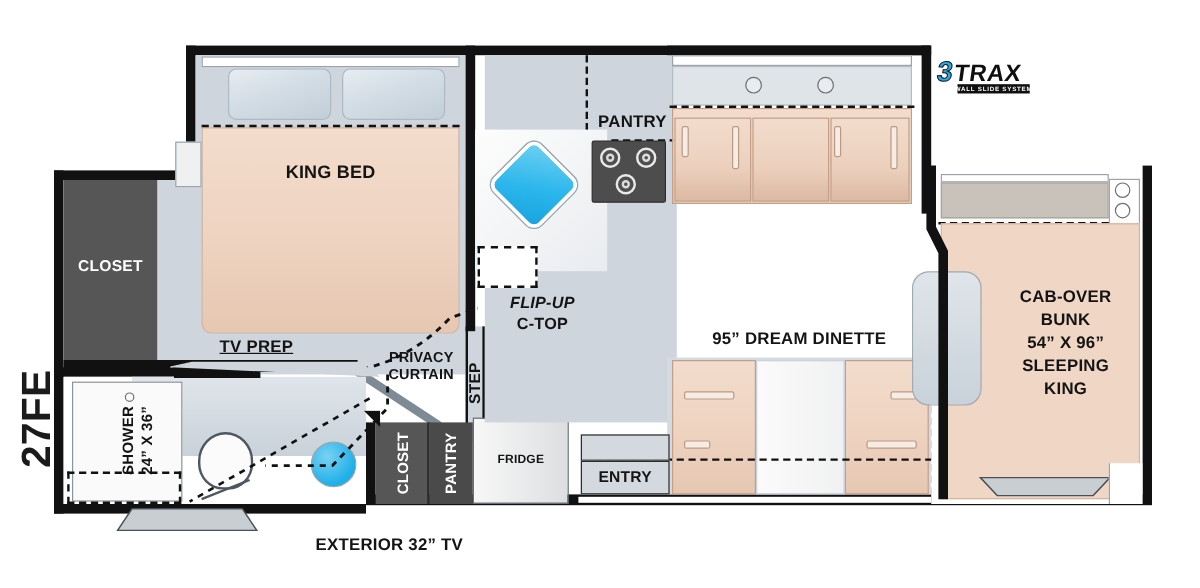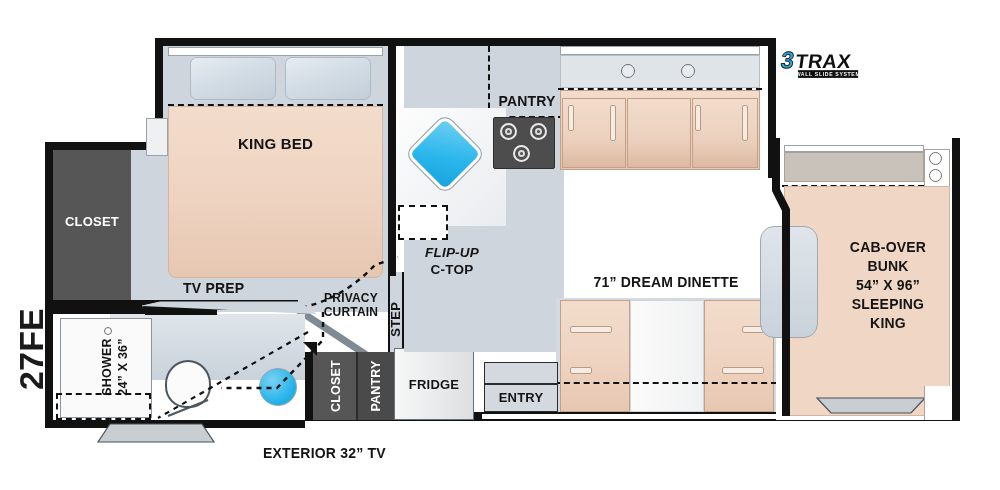--- a/index.html
+++ b/index.html
@@ -79,21 +79,21 @@
   <div class="abs pillow" style="left:285px;top:57px;width:86px;height:43px;"></div>
   <div class="abs" style="left:168px;top:56px;width:215px;height:48px;background:#dfe4e9;z-index:-1;"></div>
 
   <div class="abs tan" style="left:168px;top:106px;width:215px;height:172px;border-radius:0 0 8px 8px;border:1px solid #d4b59f;"></div>
   <div class="abs dash-t" style="left:168px;top:104px;width:215px;height:1px;"></div>
   <div class="lbl c" style="left:168px;top:136px;width:215px;font-size:15px;">KING BED</div>
 
   <div class="abs" style="left:146px;top:118px;width:22px;height:38px;background:#eef0f2;border:1px solid #9aa3ab;"></div>
 
   <div class="abs" style="left:53px;top:300px;width:245px;height:10px;background:#111;"></div>
-  <div class="lbl" style="left:183px;top:281px;font-size:14px;">TV PREP</div>
+  <div class="lbl" style="left:183px;top:281px;font-size:14px;text-decoration:underline;">TV PREP</div>
 
   <div class="lbl c" style="left:312px;top:292px;width:78px;font-size:12px;">PRIVACY</div>
   <div class="lbl c" style="left:312px;top:306px;width:78px;font-size:12px;">CURTAIN</div>
   <svg class="abs" style="left:280px;top:255px;width:120px;height:60px;" viewBox="0 0 120 60">
     <path d="M2 55 Q55 52 95 10 L118 2" fill="none" stroke="#111" stroke-width="2.4" stroke-dasharray="5 5"></path>
   </svg>
   <svg class="abs" style="left:290px;top:302px;width:110px;height:70px;" viewBox="0 0 110 70">
     <path d="M2 4 L75 52" stroke="#7e8b95" stroke-width="7" fill="none" stroke-linecap="round"></path>
     <path d="M74 52 L100 66" stroke="#111" stroke-width="2.4" fill="none" stroke-dasharray="5 5"></path>
   </svg>
@@ -125,21 +125,21 @@
   <svg class="abs" style="left:140px;top:300px;width:180px;height:26px;" viewBox="0 0 180 26">
     <path d="M2 6 L20 2 L160 2 L176 14" fill="#ced5dd" stroke="#ced5dd" stroke-width="1"></path>
   </svg>
 
   <div class="abs" style="left:305px;top:352px;width:8px;height:68px;background:#111;"></div>
   <div class="abs gray-dark" style="left:313px;top:352px;width:45px;height:68px;border-right:2px solid #2b2b2b;"></div>
   <div class="lbl w rot90" style="left:306px;top:379px;width:60px;text-align:center;font-size:12.5px;">CLOSET</div>
   <div class="abs gray-dark2" style="left:358px;top:352px;width:36px;height:68px;"></div>
   <div class="lbl w rot90" style="left:346px;top:379px;width:60px;text-align:center;font-size:12.5px;">PANTRY</div>
   <div class="abs lightpanel" style="left:394px;top:348px;width:80px;height:72px;border:1.5px solid #66707a;"></div>
-  <div class="lbl c" style="left:394px;top:378px;width:80px;font-size:13px;">FRIDGE</div>
+  <div class="lbl c" style="left:394px;top:378px;width:80px;font-size:10px;">FRIDGE</div>
 
   <div class="abs" style="left:303px;top:342px;width:14px;height:14px;background:#111;clip-path:polygon(0 0,100% 0,100% 100%);"></div>
   <svg class="abs" style="left:96px;top:422px;width:120px;height:22px;" viewBox="0 0 120 22">
     <path d="M14 2 L106 2 L118 20 L2 20 Z" fill="#c9ced3" stroke="#4a5058" stroke-width="1.2"></path>
   </svg>
   <div class="lbl" style="left:263px;top:446px;font-size:14px;">EXTERIOR 32” TV</div>
   <svg class="abs" style="left:118px;top:330px;width:200px;height:96px;" viewBox="0 0 200 96">
     <path d="M190 2 L40 88" stroke="#111" stroke-width="2.2" fill="none" stroke-dasharray="5 5"></path>
   </svg>
 
@@ -178,21 +178,21 @@
   <div class="abs cush" style="left:562px;top:98px;width:64px;height:70px;"></div>
   <div class="abs cush" style="left:627px;top:98px;width:64px;height:70px;"></div>
   <div class="abs cush" style="left:692px;top:98px;width:66px;height:70px;"></div>
   <div class="abs strapline" style="left:568px;top:105px;width:6px;height:26px;"></div>
   <div class="abs strapline" style="left:610px;top:105px;width:6px;height:36px;"></div>
   <div class="abs strapline" style="left:695px;top:105px;width:6px;height:26px;"></div>
   <div class="abs strapline" style="left:742px;top:105px;width:6px;height:36px;"></div>
   <div class="abs shell-wall" style="left:768px;top:38px;width:8px;height:140px;"></div>
 
   <div class="abs floor-lt" style="left:556px;top:298px;width:220px;height:114px;"></div>
-  <div class="lbl c" style="left:556px;top:275px;width:220px;font-size:14px;">71” DREAM DINETTE</div>
+  <div class="lbl c" style="left:556px;top:275px;width:220px;font-size:14px;">95” DREAM DINETTE</div>
   <div class="abs tan" style="left:560px;top:300px;width:70px;height:112px;border:1px solid #c49f88;"></div>
   <div class="abs tan" style="left:704px;top:300px;width:70px;height:112px;border:1px solid #c49f88;"></div>
   <div class="abs" style="left:630px;top:300px;width:74px;height:112px;background:linear-gradient(90deg,#fbfbfb,#f0f1f2);border:1px solid #cfd3d7;"></div>
   <div class="abs strapline" style="left:570px;top:326px;width:42px;height:7px;"></div>
   <div class="abs strapline" style="left:570px;top:367px;width:22px;height:7px;"></div>
   <div class="abs strapline" style="left:742px;top:326px;width:22px;height:7px;"></div>
   <div class="abs strapline" style="left:722px;top:367px;width:42px;height:7px;"></div>
   <div class="abs dash-t" style="left:485px;top:382px;width:292px;height:1px;"></div>
   <div class="abs dash-r" style="left:776px;top:290px;width:1px;height:122px;"></div>
   <div class="abs" style="left:560px;top:414px;width:216px;height:5px;background:#ffffff;"></div>

